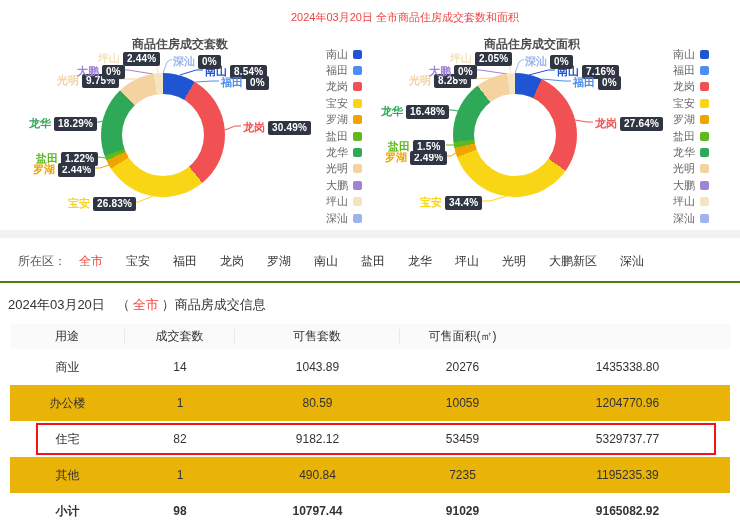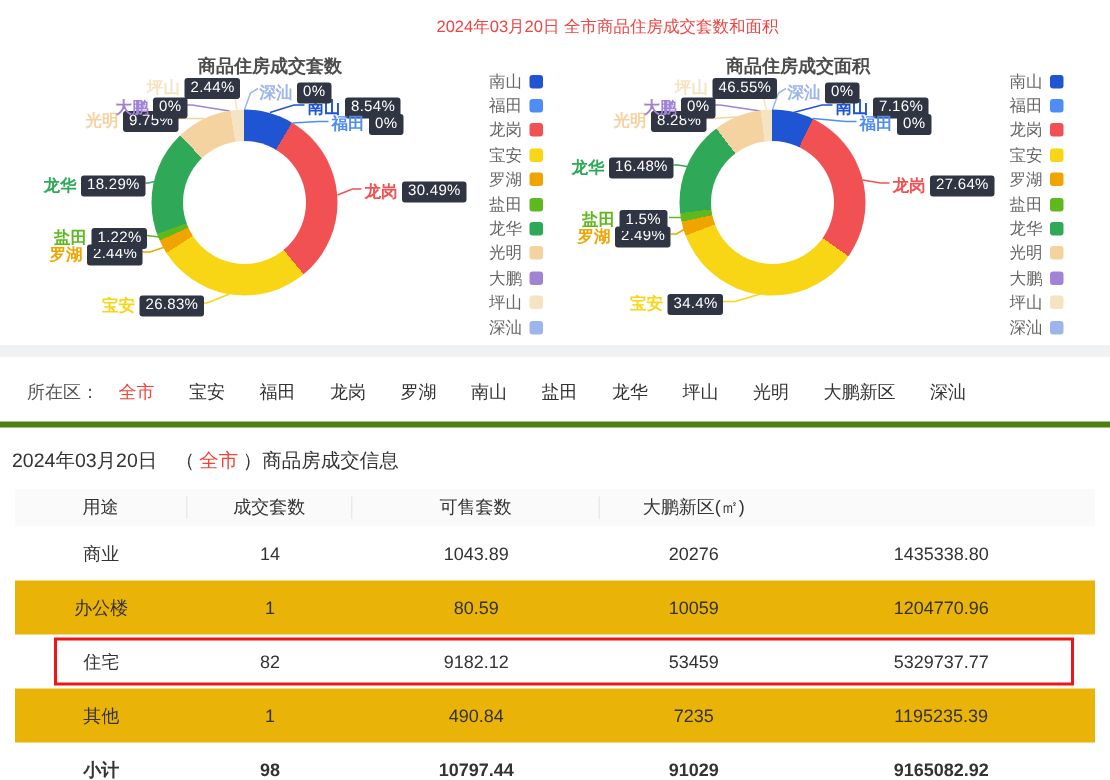--- a/index.html
+++ b/index.html
@@ -11,30 +11,30 @@
   .chart.c0{left:0}.chart.c1{left:352px}
   .chart-title{position:absolute;top:4px;left:0;width:360px;text-align:center;
                font-size:12px;font-weight:bold;color:#4d4d4d}
   .leaders{position:absolute;left:0;top:0;width:370px;height:198px}
   .donut{position:absolute;left:101px;top:41px;width:124px;height:124px;border-radius:50%}
   .donut::after{content:"";position:absolute;left:21px;top:21px;width:82px;height:82px;
                 border-radius:50%;background:#fff}
   .labels{position:absolute;left:0;top:0;width:370px;height:198px;pointer-events:none}
   .callout{position:absolute;display:flex;align-items:center;gap:3px;white-space:nowrap}
   .callout-name{font-size:11px;font-weight:bold}
-  .callout-badge{font-size:10px;font-weight:normal;color:#fff;background:#2f3542;
+  .callout-badge{font-size:10px;font-weight:bold;color:#fff;background:#2f3542;
                  padding:1px 4px 2px;border-radius:2px;letter-spacing:.2px}
   .legend{position:absolute;top:14px;left:316px;width:46px}
   .chart.c1 .legend{left:311px}
   .legend-item{display:flex;align-items:center;justify-content:flex-end;height:16.4px;gap:5px;cursor:pointer}
   .legend-text{font-size:11px;color:#666}
   .legend-swatch{width:9px;height:9px;border-radius:2px;flex:0 0 auto}
   .divider-band{height:8px;background:#f0f1f3}
   .filter-bar{display:flex;align-items:center;padding:15px 0 11px 18px;
-              border-bottom:4px solid #4d7c0f;font-size:12px}
+              border-bottom:2px solid #4d7c0f;font-size:12px}
   .filter-label{color:#555;margin-right:13px}
   .filter-item{margin-right:23px;color:#333;cursor:pointer}
   .filter-item.active{color:#f0453a}
   .section-title{margin:13px 0 10px 8px;font-size:13px;color:#333}
   .section-title .gap{display:inline-block;width:12px}
   .section-title .scope{color:#f0453a;margin:0 3px}
   .table{margin:0 10px;font-size:12px}
   .thead,.tr{display:grid;grid-template-columns:115px 110px 165px 125px 205px;
              align-items:center;text-align:center}
   .thead{background:#fafafa;height:25px;color:#333}
@@ -209,21 +209,21 @@
         <div class="callout" style="left: 57px; top: 41px;">
           <span class="callout-name" style="color: rgb(245, 211, 160);">光明</span>
           <span class="callout-badge">8.28%</span>
         </div>
         <div class="callout" style="left: 77px; top: 32px;">
           <span class="callout-name" style="color: rgb(161, 131, 214);">大鹏</span>
           <span class="callout-badge">0%</span>
         </div>
         <div class="callout" style="left: 98px; top: 19px;">
           <span class="callout-name" style="color: rgb(244, 228, 194);">坪山</span>
-          <span class="callout-badge">46.55%</span>
+          <span class="callout-badge">2.05%</span>
         </div>
         <div class="callout" style="left: 173px; top: 22px;">
           <span class="callout-name" style="color: rgb(157, 180, 236);">深汕</span>
           <span class="callout-badge">0%</span>
         </div>
       </div>
     <div class="legend">
         <div class="legend-item">
           <span class="legend-text">南山</span>
           <span class="legend-swatch" style="background: rgb(31, 84, 211);"></span>
@@ -294,21 +294,21 @@
 
 <div class="section-title">
   <span>2024年03月20日</span><span class="gap"></span><span>（</span><span class="scope">全市</span><span>）</span><span>商品房成交信息</span>
 </div>
 
 <div class="table">
   <div class="thead" id="thead">
       <div class="th">用途</div>
       <div class="th">成交套数</div>
       <div class="th">可售套数</div>
-      <div class="th">大鹏新区(㎡)</div>
+      <div class="th">可售面积(㎡)</div>
     </div>
   <div id="tbody">
       <div class="tr">
         <div class="td">商业</div>
         <div class="td">14</div>
         <div class="td">1043.89</div>
         <div class="td">20276</div>
         <div class="td">1435338.80</div>
       </div>
       <div class="tr alt">

